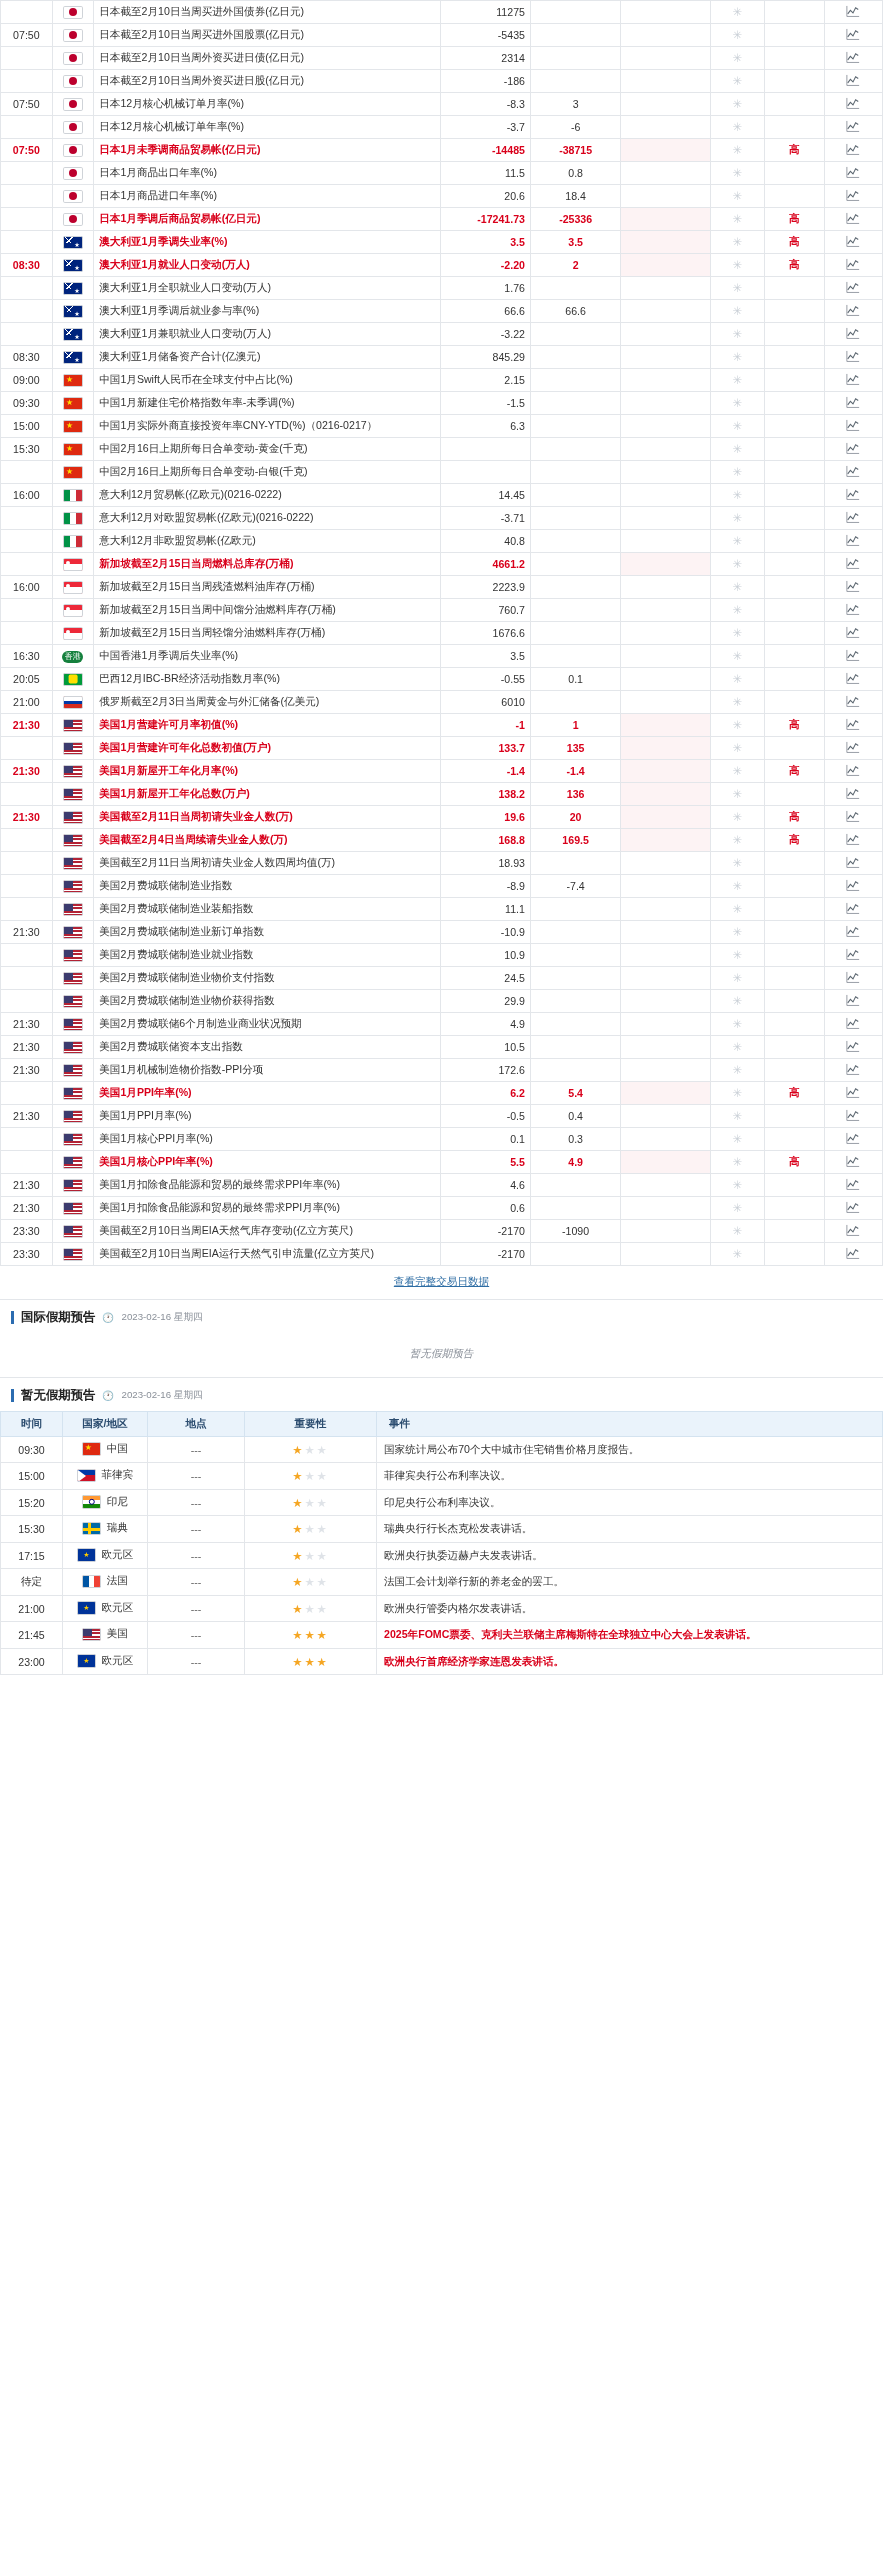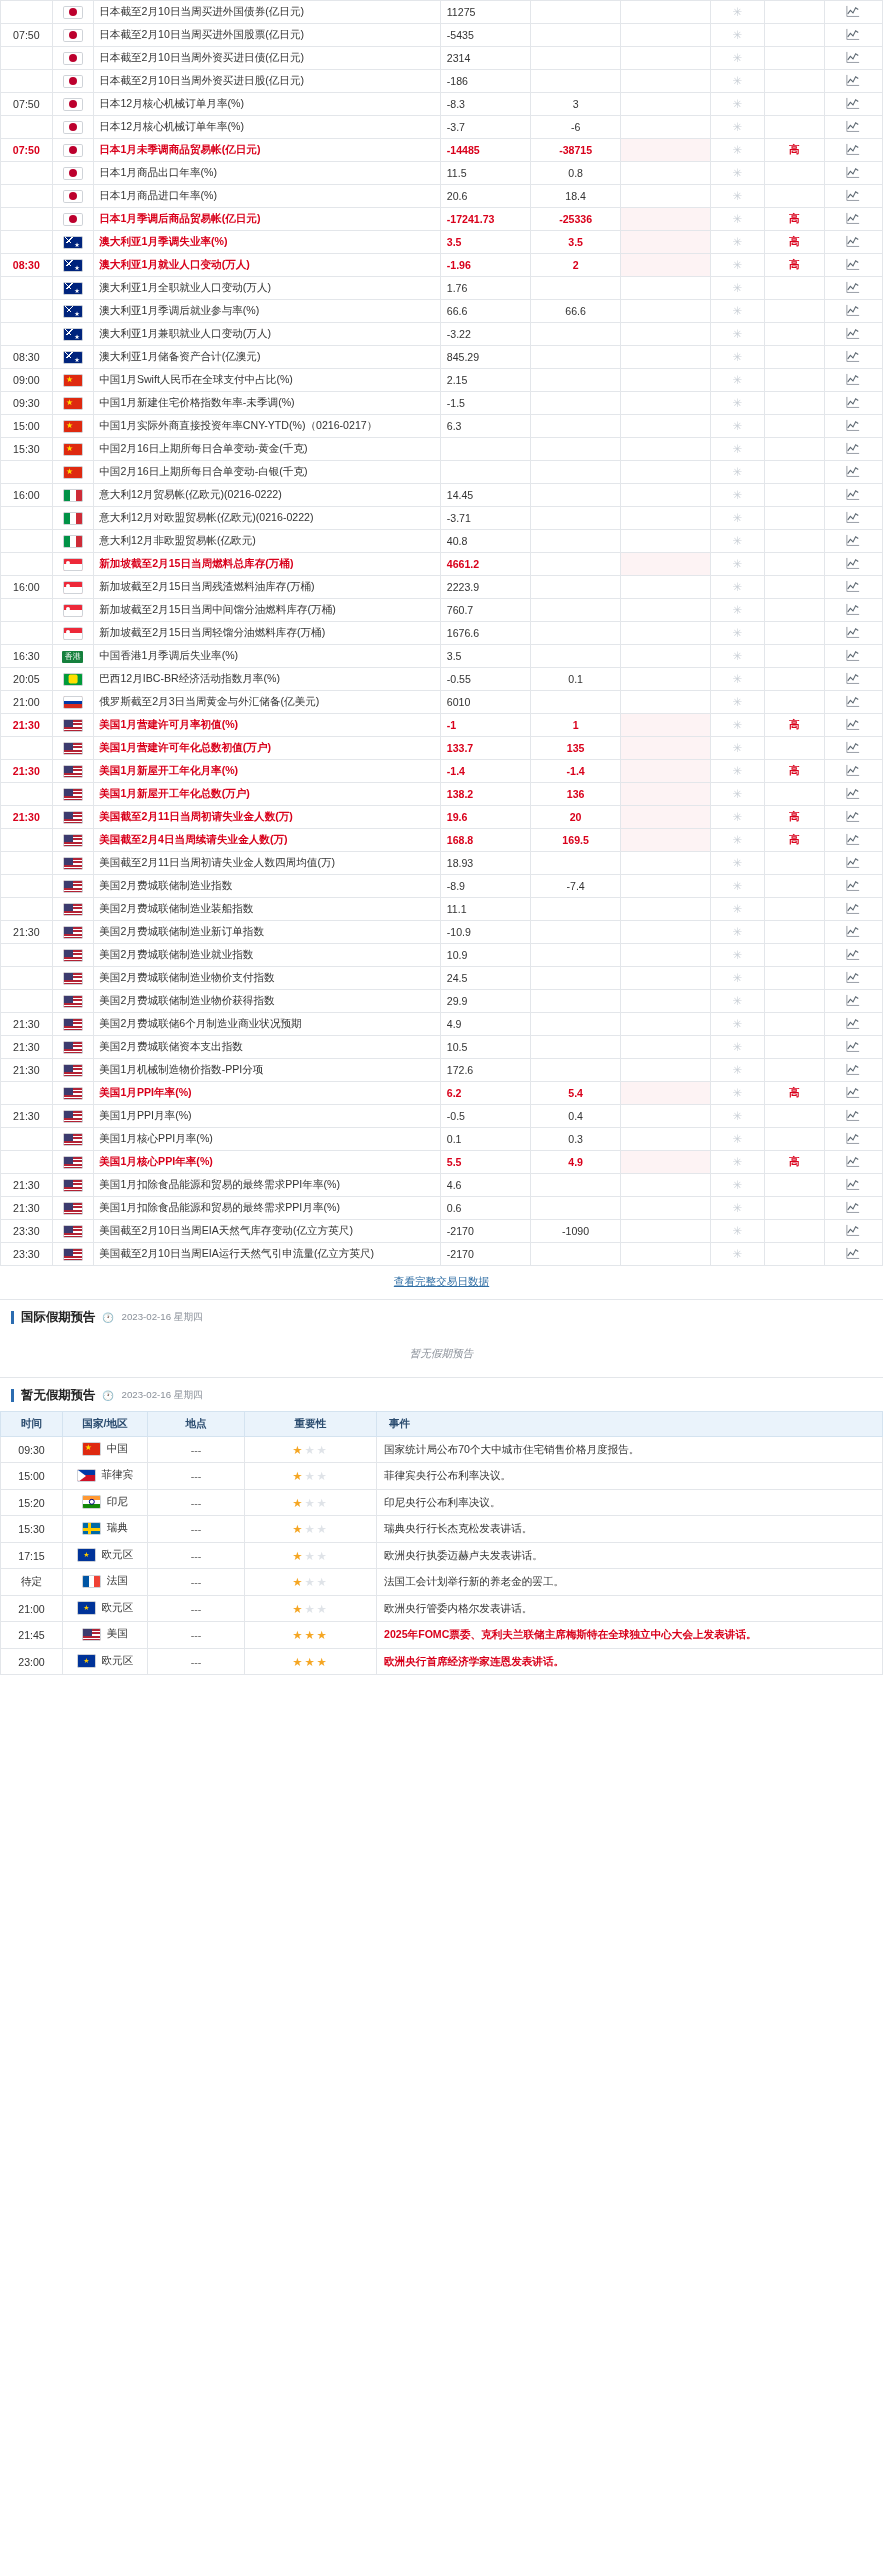--- a/index.html
+++ b/index.html
@@ -21,21 +21,21 @@
     padding: 0 5.3px;
     height: 23px;
     vertical-align: middle;
     font-size: 10.6px;
     color: #333;
     background: #fff;
   }
   .c-time   { width: 49px;  text-align: center; color:#333; }
   .c-flag   { width: 39px;  text-align: center; }
   .c-event  { width: 329px; text-align: left; padding-left: 8.8px; }
-  .c-actual { width: 85px;  text-align: left; }
+  .c-actual { width: 85px;  text-align: right; }
   .c-fcast  { width: 85px;  text-align: center; }
   .c-prev   { width: 85px;  text-align: center; background:#fdf3f4; }
   .c-imp    { width: 57px;  text-align: center; }
   .c-chart  { width: 55px;  text-align: center; }
   .c-rev    { width: 51px;  text-align: center; }
 
   tr.high td { color: #d9001b; font-weight: bold; }
   tr.high td.c-prev { background:#fdf3f4; }
   td.imp-high { color:#d9001b; font-weight:bold; }
 
@@ -74,21 +74,21 @@
     width:4.4px;height:4.4px;border:0.9px solid #000080;border-radius:50%;}
   .flag-se { background:#006aa7; }
   .flag-se::before{ content:""; position:absolute;left:5.3px;top:0;width:2.6px;height:100%;background:#fecc00;}
   .flag-se::after{ content:""; position:absolute;left:0;top:5.3px;width:100%;height:2.6px;background:#fecc00;}
   .flag-eu { background:#003399; }
   .flag-eu::after{ content:"★"; position:absolute;left:50%;top:50%;transform:translate(-50%,-50%);
     color:#ffcc00;font-size:7px;}
   .flag-fr { background:linear-gradient(to right,#0055a4 0 33.3%,#fff 33.3% 66.6%,#ef4135 66.6% 100%); }
 
   .hk-tag{ display:inline-block; background:#15803d; color:#fff; font-size:8px;
-     padding:0.9px 2.6px; border-radius:1px; line-height:10.6px;}
+     padding:0.9px 2.6px; border-radius:6px; line-height:10.6px;}
 
   .spinner { display:inline-block; width:12.4px; height:12.4px; color:#c9cfd6; font-size:11.5px; line-height:12.4px;}
   .chart-ico { display:inline-block; width:14px;height:12.4px; position:relative; }
   .chart-ico svg { display:block; }
 
   .link-row { text-align:center; padding:8.8px 0 10.6px; font-size:10.6px; }
   .link-row a { color:#2e6da4; text-decoration:underline; }
 
   .sec-head {
     display:flex; align-items:center; gap:7px;
@@ -282,21 +282,21 @@
         <td class="c-chart"><span class="chart-ico"><svg width="14" height="12.4" viewBox="0 0 16 14">
               <path d="M1 13 L1 1" stroke="#8a9099" stroke-width="1" fill="none"></path>
               <path d="M1 13 L15 13" stroke="#8a9099" stroke-width="1" fill="none"></path>
               <path d="M2 10 L5 6 L8 9 L11 3 L14 5" stroke="#5b6670" stroke-width="1.2" fill="none"></path>
             </svg></span></td>
       </tr>
       <tr class="high">
         <td class="c-time">08:30</td>
         <td class="c-flag"><span class="flag flag-au"></span></td>
         <td class="c-event">澳大利亚1月就业人口变动(万人)</td>
-        <td class="c-actual">-1.96</td>
+        <td class="c-actual">-2.20</td>
         <td class="c-fcast">2</td>
         <td class="c-prev"></td>
         <td class="c-rev"><span class="spinner">✳</span></td>
         <td class="c-imp imp-high">高</td>
         <td class="c-chart"><span class="chart-ico"><svg width="14" height="12.4" viewBox="0 0 16 14">
               <path d="M1 13 L1 1" stroke="#8a9099" stroke-width="1" fill="none"></path>
               <path d="M1 13 L15 13" stroke="#8a9099" stroke-width="1" fill="none"></path>
               <path d="M2 10 L5 6 L8 9 L11 3 L14 5" stroke="#5b6670" stroke-width="1.2" fill="none"></path>
             </svg></span></td>
       </tr>

